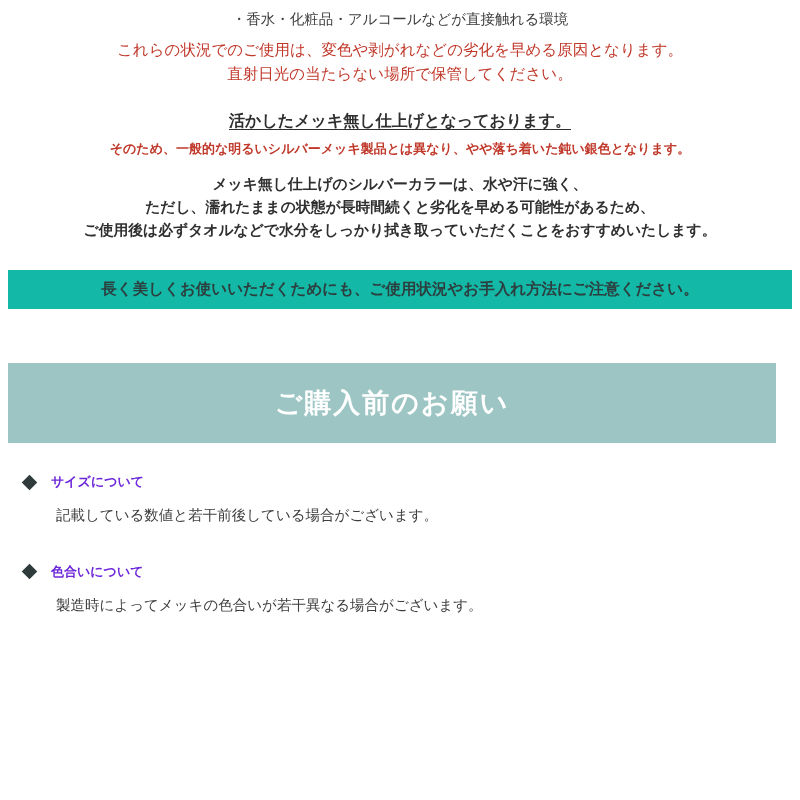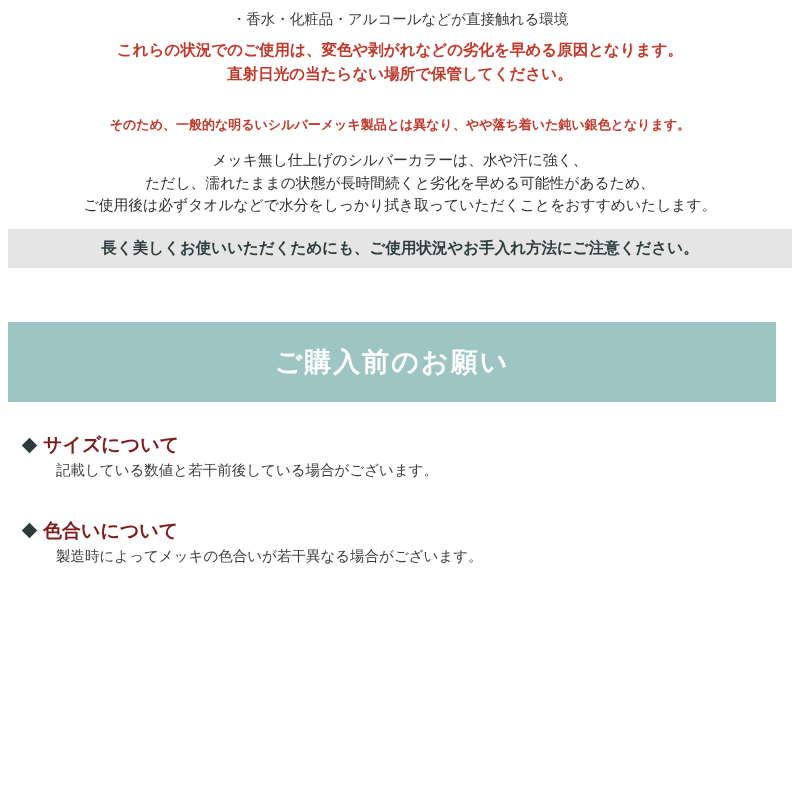--- a/index.html
+++ b/index.html
@@ -30,21 +30,21 @@
     line-height: 1.55;
     white-space: nowrap;
   }
   .bullet-line {
     font-size: 14.5px;
     color: #3d3d3d;
     margin-bottom: 8px;
   }
   .warn {
     color: #c0392b;
-    font-weight: bold;
+    font-weight: normal;
     font-size: 15.5px;
   }
   .warn-sm {
     color: #c0392b;
     font-weight: bold;
     font-size: 13px;
   }
   .gap-lg { height: 22px; }
   .gap-md { height: 14px; }
   .gap-sm { height: 6px; }
@@ -52,27 +52,27 @@
   .note-strong {
     font-size: 16px;
     font-weight: bold;
     color: #2f2f2f;
     text-decoration: underline;
     text-underline-offset: 3px;
   }
   .dark-line {
     font-size: 14.8px;
     color: #2f2f2f;
-    font-weight: normal;
+    font-weight: bold;
   }
 
   
   .highlight-bar {
-    margin: 12px 8px 0 8px;
-    background: #e5e5e5;
+    margin: 28px 8px 0 8px;
+    background: #14b8a6;
     color: #2c3e3e;
     font-size: 15.5px;
     font-weight: bold;
     text-align: center;
     padding: 9px 4px;
     white-space: nowrap;
   }
 
   
   .section-banner {
@@ -85,57 +85,58 @@
     font-weight: bold;
     letter-spacing: 2px;
   }
 
   
   .notes {
     padding: 30px 24px 0 24px;
   }
   .note-item { margin-bottom: 34px; }
   .note-head {
-    font-size: 19px;
+    font-size: 13px;
     font-weight: bold;
-    color: #7f1d1d;
+    color: #6d28d9;
     display: flex;
     align-items: center;
-    gap: 8px;
+    gap: 16px;
   }
   .diamond {
     display: inline-block;
     width: 11px;
     height: 11px;
     background: #2f3a3a;
     transform: rotate(45deg);
     flex: 0 0 auto;
   }
   .note-body {
-    margin-top: 0;
+    margin-top: 12px;
     padding-left: 32px;
     font-size: 14.5px;
     color: #3d3d3d;
     line-height: 1.75;
   }
 </style>
 </head>
 <body>
 
 <div class="page">
 
   <div class="care-block">
 
     <div class="line bullet-line">・香水・化粧品・アルコールなどが直接触れる環境</div>
 
     <div class="line warn">これらの状況でのご使用は、変色や剥がれなどの劣化を早める原因となります。</div>
     <div class="line warn">直射日光の当たらない場所で保管してください。</div>
 
     <div class="gap-lg"></div>
 
+    <div class="line note-strong">活かしたメッキ無し仕上げとなっております。</div>
     <div class="gap-sm"></div>
     <div class="line warn-sm">そのため、一般的な明るいシルバーメッキ製品とは異なり、やや落ち着いた鈍い銀色となります。</div>
 
     <div class="gap-md"></div>
 
     <div class="line dark-line">メッキ無し仕上げのシルバーカラーは、水や汗に強く、</div>
     <div class="line dark-line">ただし、濡れたままの状態が長時間続くと劣化を早める可能性があるため、</div>
     <div class="line dark-line">ご使用後は必ずタオルなどで水分をしっかり拭き取っていただくことをおすすめいたします。</div>
   </div>
 

